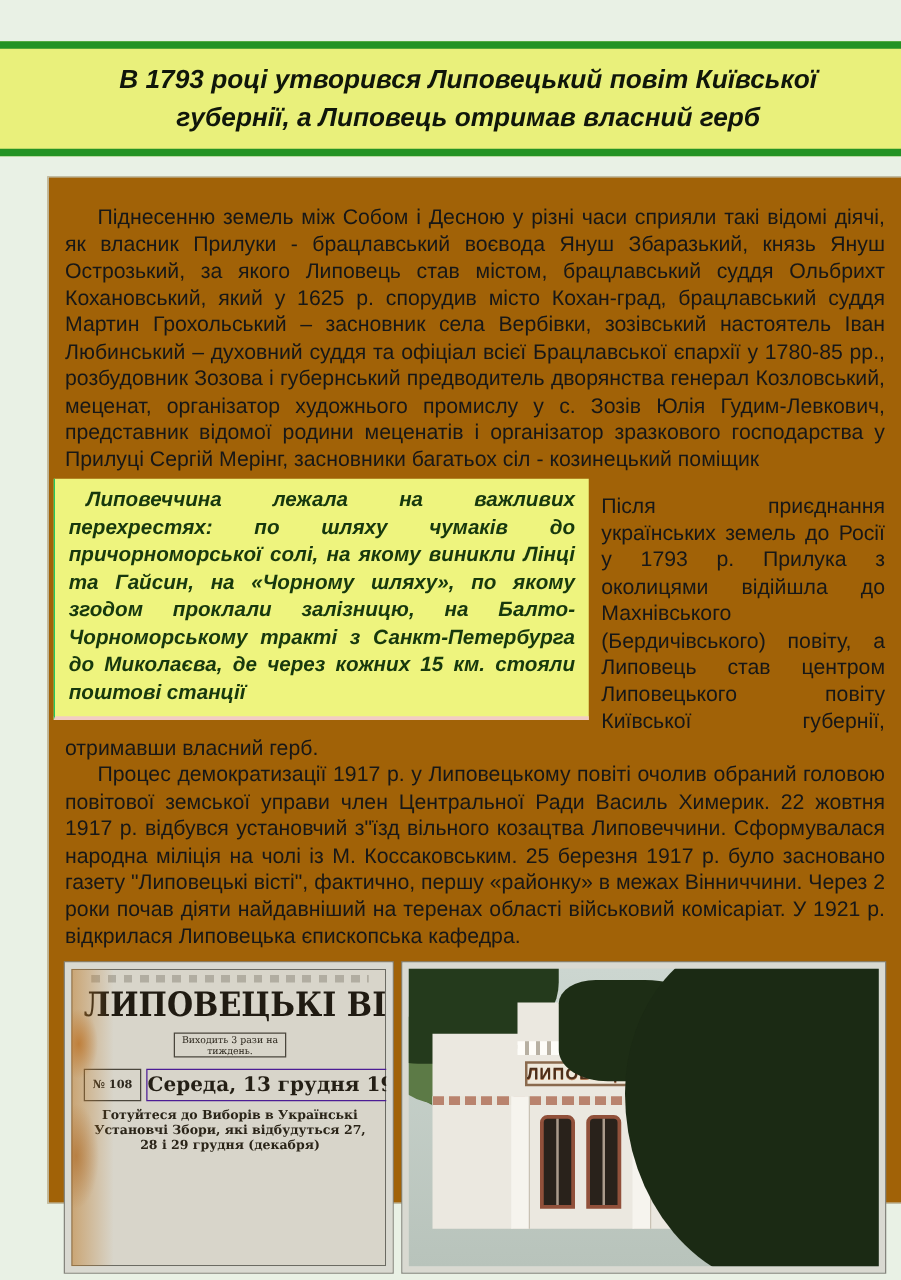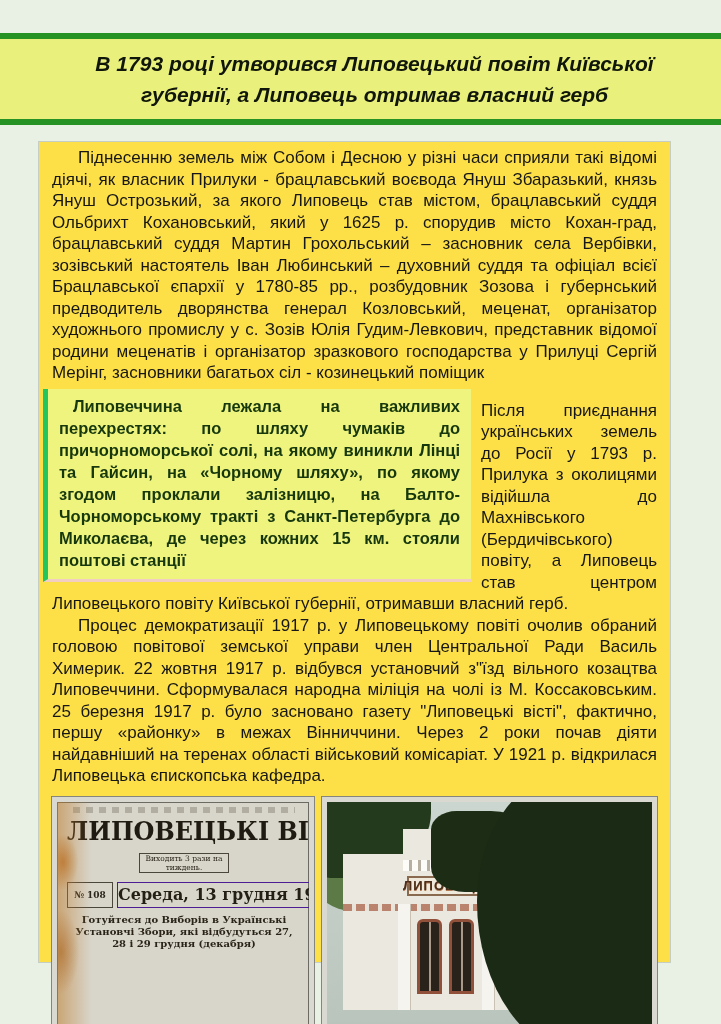--- a/index.html
+++ b/index.html
@@ -22,46 +22,46 @@
   }
   .header-title{
     font-weight:bold;font-style:italic;
     font-size:21px;line-height:1.5;
     color:#10160a;text-align:center;
     max-width:600px;
   }
 
   
   .panel{
-    position:absolute;left:38px;top:141px;width:633px;height:822px;
-    box-sizing:border-box;
-    background:#fde047;
+    position:absolute;left:38px;top:141px;width:684px;height:822px;
+    box-sizing:border-box;
+    background:#a16207;
     border:1px solid #c6cec4;
-    padding:5px 13px 8px 13px;
+    padding:21px 13px 8px 13px;
   }
   .para{
     margin:0;
     font-size:17px;line-height:21.5px;
     text-align:justify;
     text-indent:26px;
     color:#171717;
   }
   .para.noindent{text-indent:0;}
 
   
   .highlight{
     float:left;
     box-sizing:border-box;
     width:428px;
     margin:5px 10px 4px -9px;
     padding:6px 11px 8px 11px;
     background:#eef47e;
-    border-left:5px solid #22c55e;
+    border-left:1px solid #22c55e;
     border-bottom:3px solid #f2cdc2;
-    font-weight:bold;
+    font-weight:bold;font-style:italic;
     font-size:16.5px;line-height:22px;
     color:#17380d;
     text-align:justify;
     text-indent:14px;
   }
 
   
   .photos{
     clear:none;
     display:flex;gap:8px;

